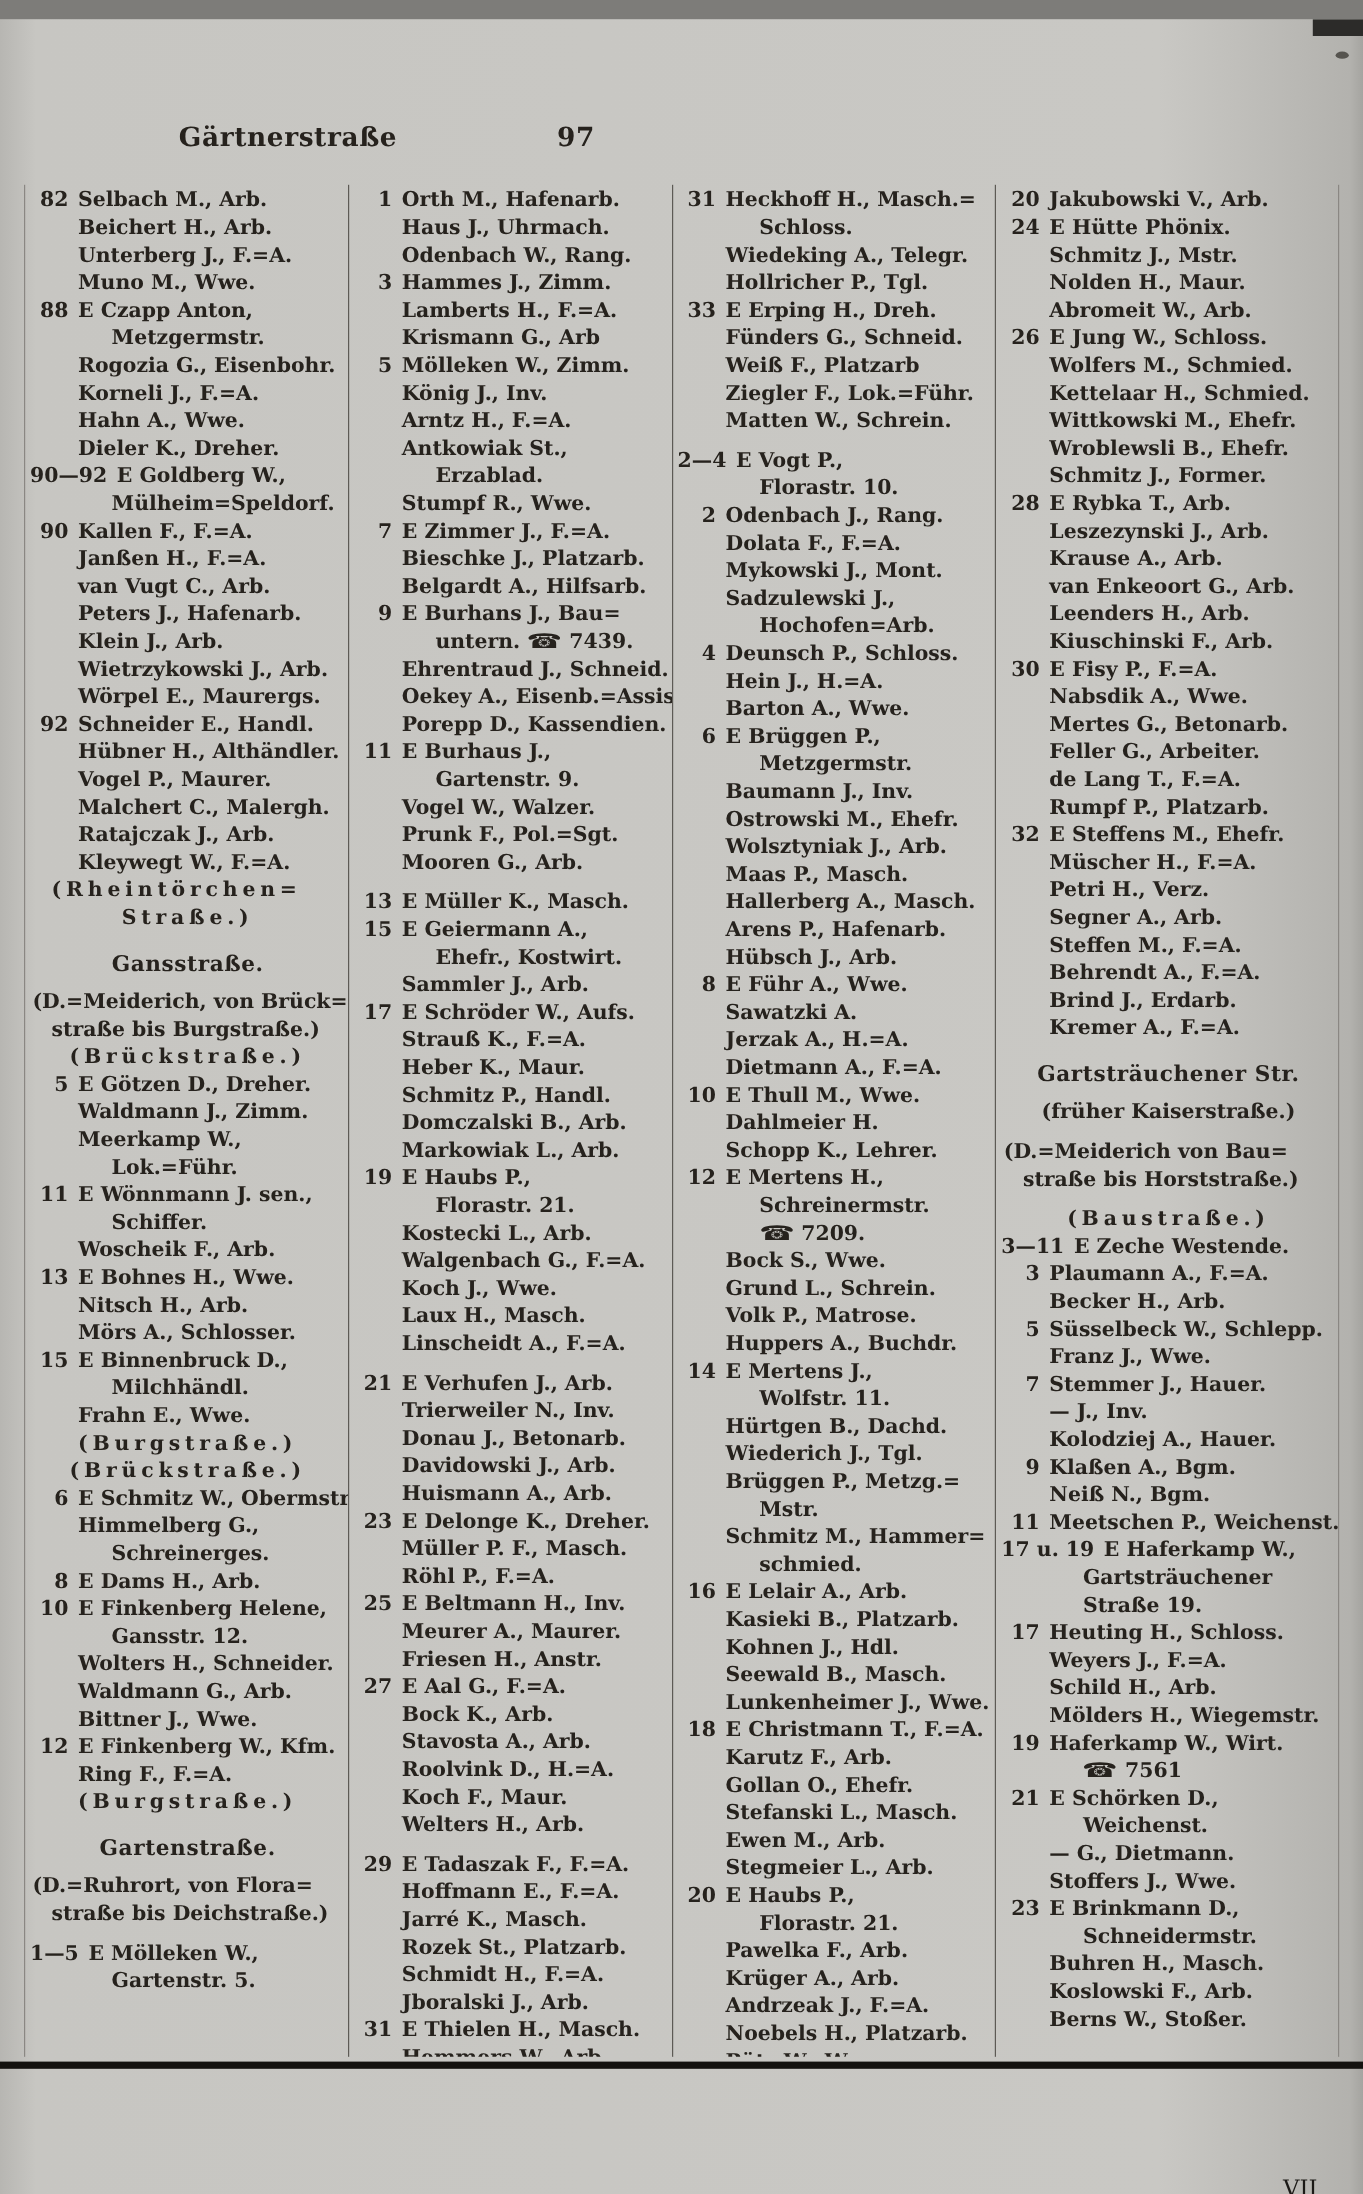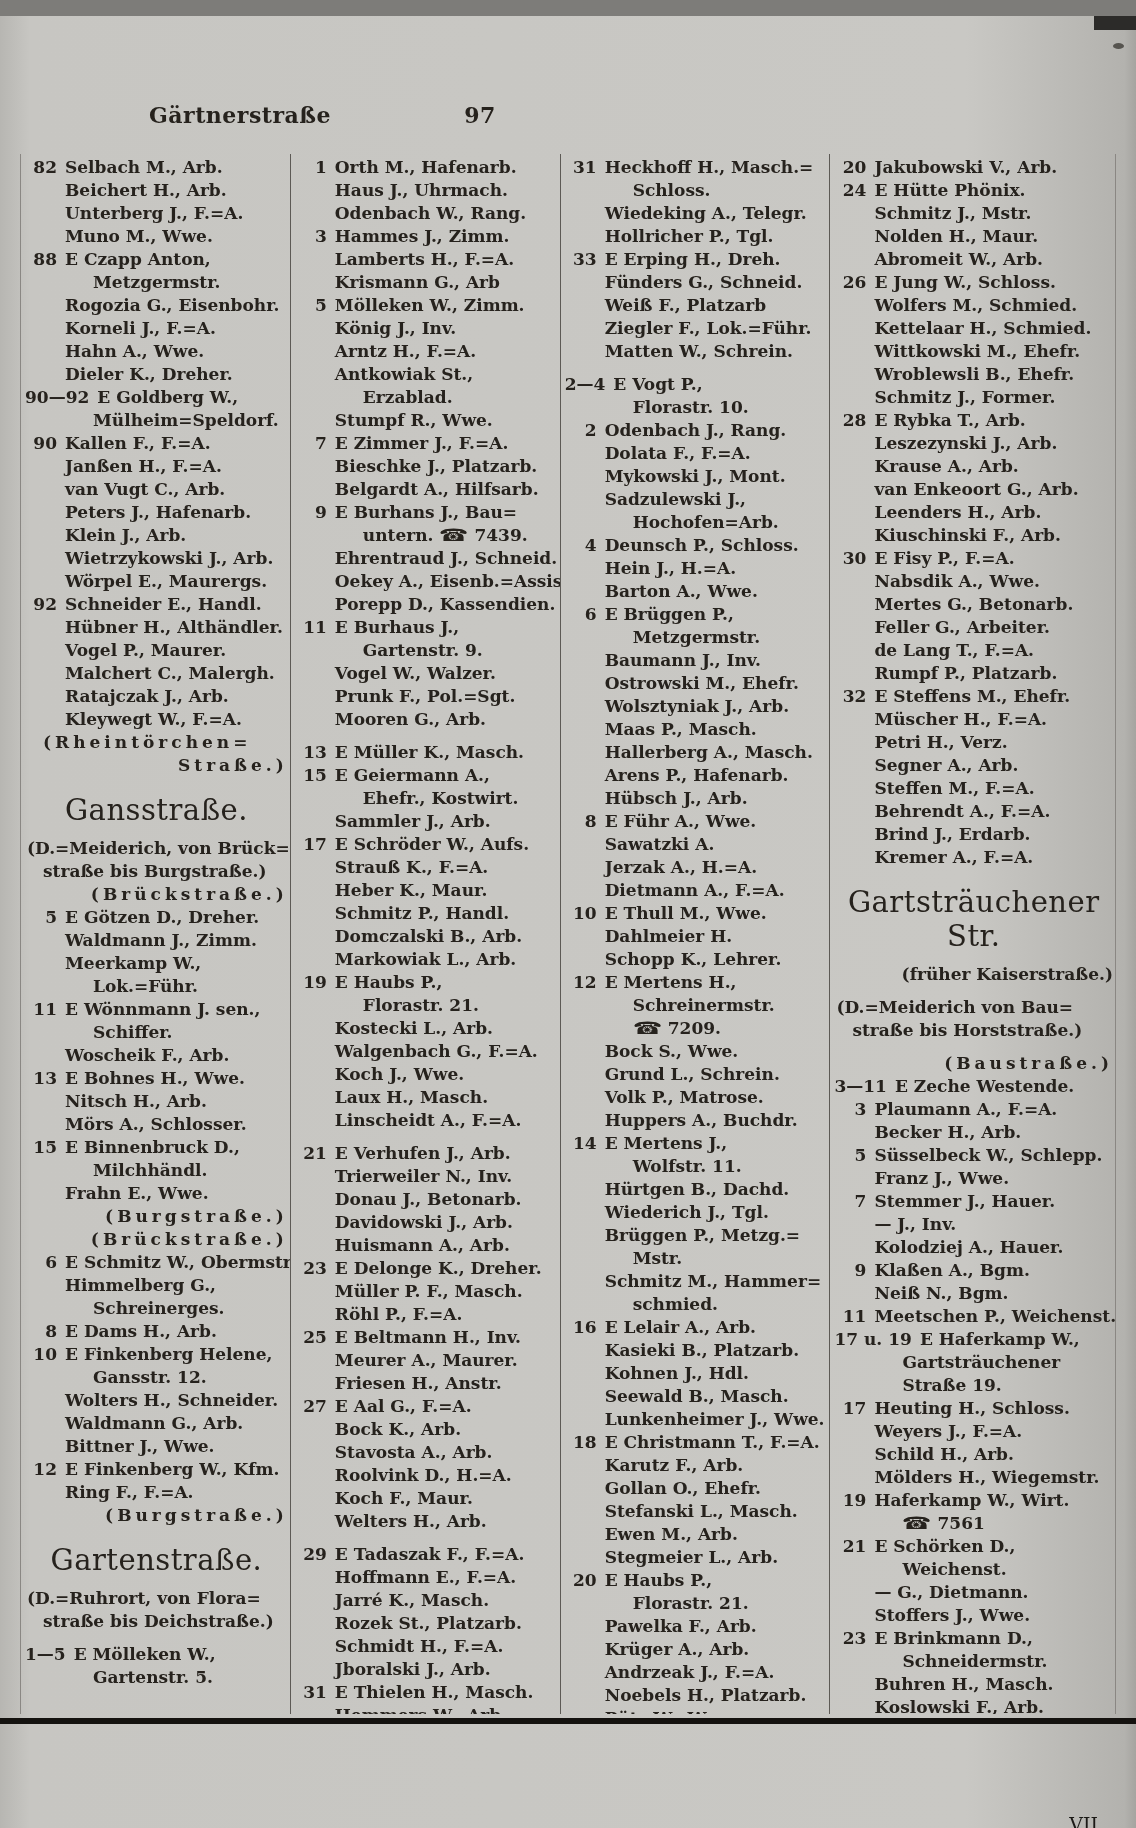--- a/index.html
+++ b/index.html
@@ -12,25 +12,25 @@
   .hdr-right{left:630px;width:340px;}
   .columns{position:absolute;top:138px;left:20px;width:1096px;height:1560px;display:flex;}
   .col{flex:1 1 0;overflow:hidden;padding:2px 2px 0 4px;border-left:1px solid #5d5a55;}
   .col:first-child{border-left:1px solid #8a8783;}
   .col:last-child{border-right:1px solid #8a8783;flex:1.06 1 0;}
   .line{font-size:17px;line-height:23px;font-weight:bold;padding-left:40px;white-space:nowrap;}
   .line .num{display:inline-block;min-width:32px;margin-left:-40px;padding-right:8px;text-align:right;}
   .line.c2{padding-left:68px;}
   .line.flush{padding-left:2px;}
   .line.f-ind{padding-left:18px;}
-  .line.center{padding-left:0;text-align:right;}
+  .line.center{padding-left:0;text-align:center;}
   .line.spaced{letter-spacing:4px;}
   .line.gap{margin-top:10px;}
   .tel{display:inline-block;font-family:"DejaVu Sans",sans-serif;font-size:17px;transform:scaleX(1.4);margin:0 4px;}
-  .heading{font-size:29px;font-weight:normal;text-align:center;margin:16px 0 10px;letter-spacing:.5px;}
+  .heading{font-size:18px;font-weight:bold;text-align:center;margin:16px 0 10px;letter-spacing:.5px;}
   .rule{position:absolute;top:1702px;left:0;width:1136px;height:6px;background:#14120f;}
   .banner{position:absolute;top:1708px;left:0;width:1136px;text-align:center;
     font-family:"Liberation Serif",serif;font-weight:bold;font-size:62px;color:#0f0e0c;letter-spacing:1px;}
   .page-mark{position:absolute;top:1797px;right:38px;font-size:19px;font-weight:normal;color:#1b1916;}
   .artifact-bar{position:absolute;top:0;right:0;width:42px;height:14px;background:#2c2b29;}
   .artifact-dot{position:absolute;top:27px;right:12px;width:11px;height:6px;background:#56544f;border-radius:50%;}
 </style>
 </head>
 <body>
 

